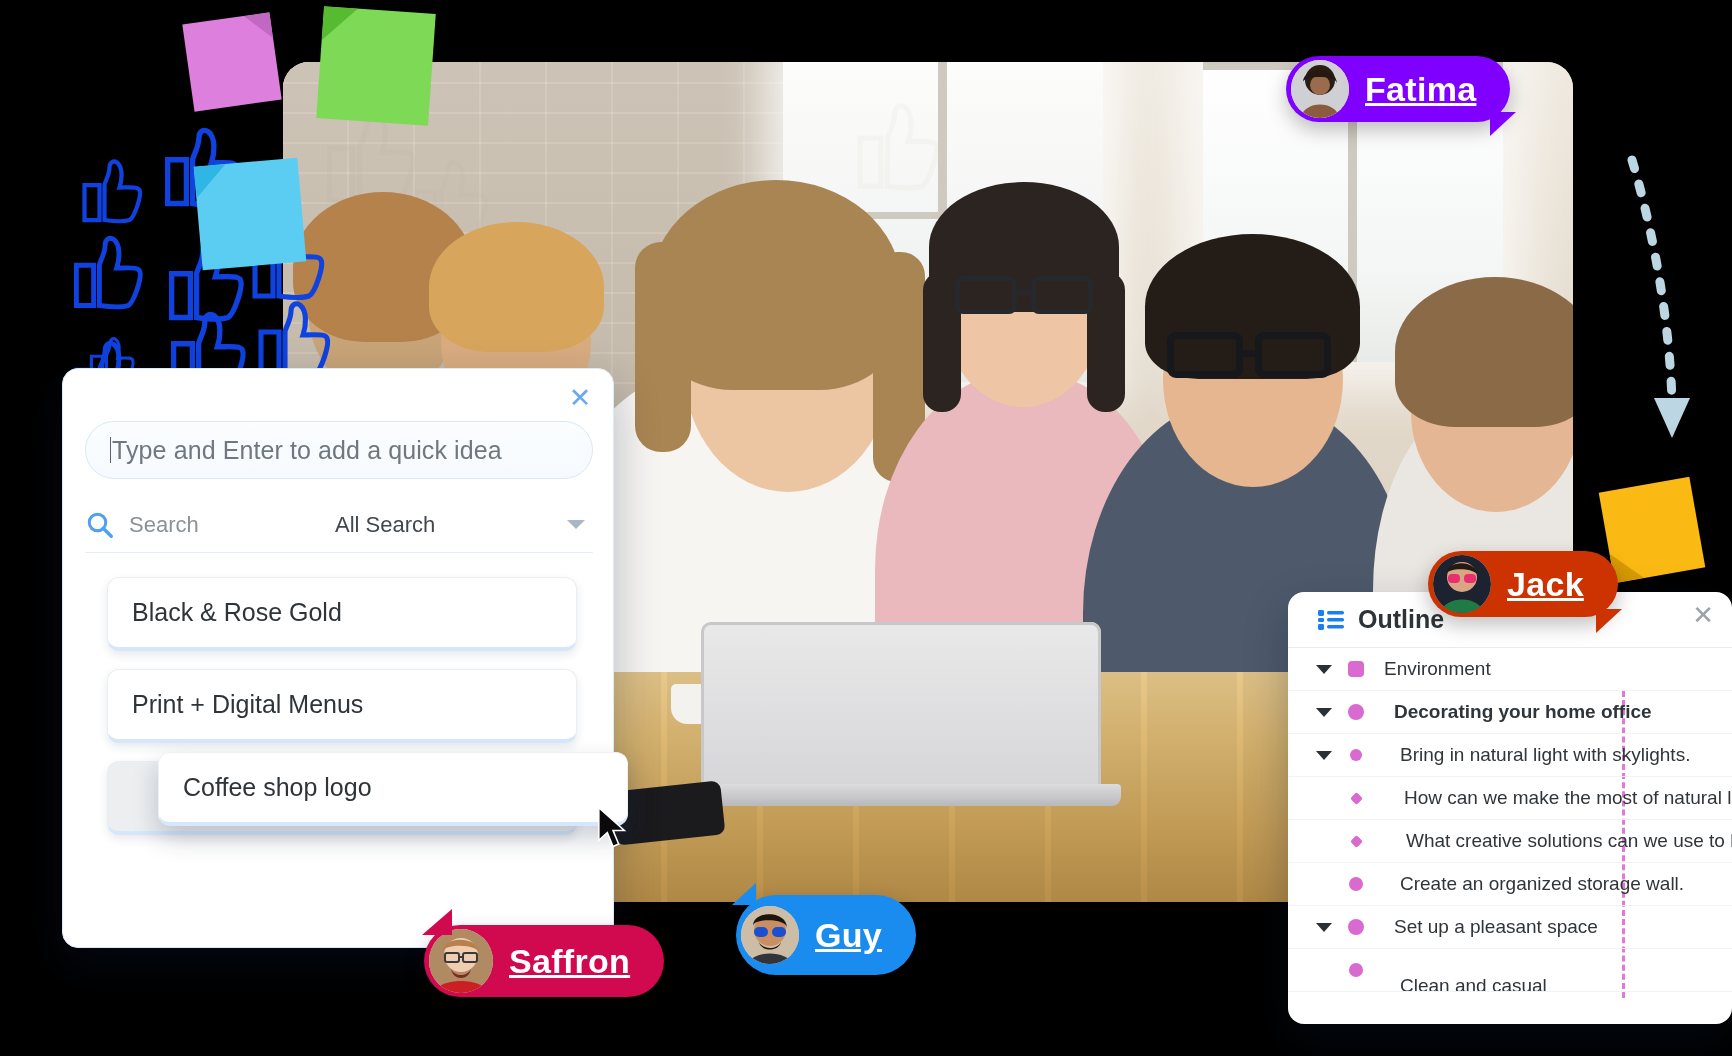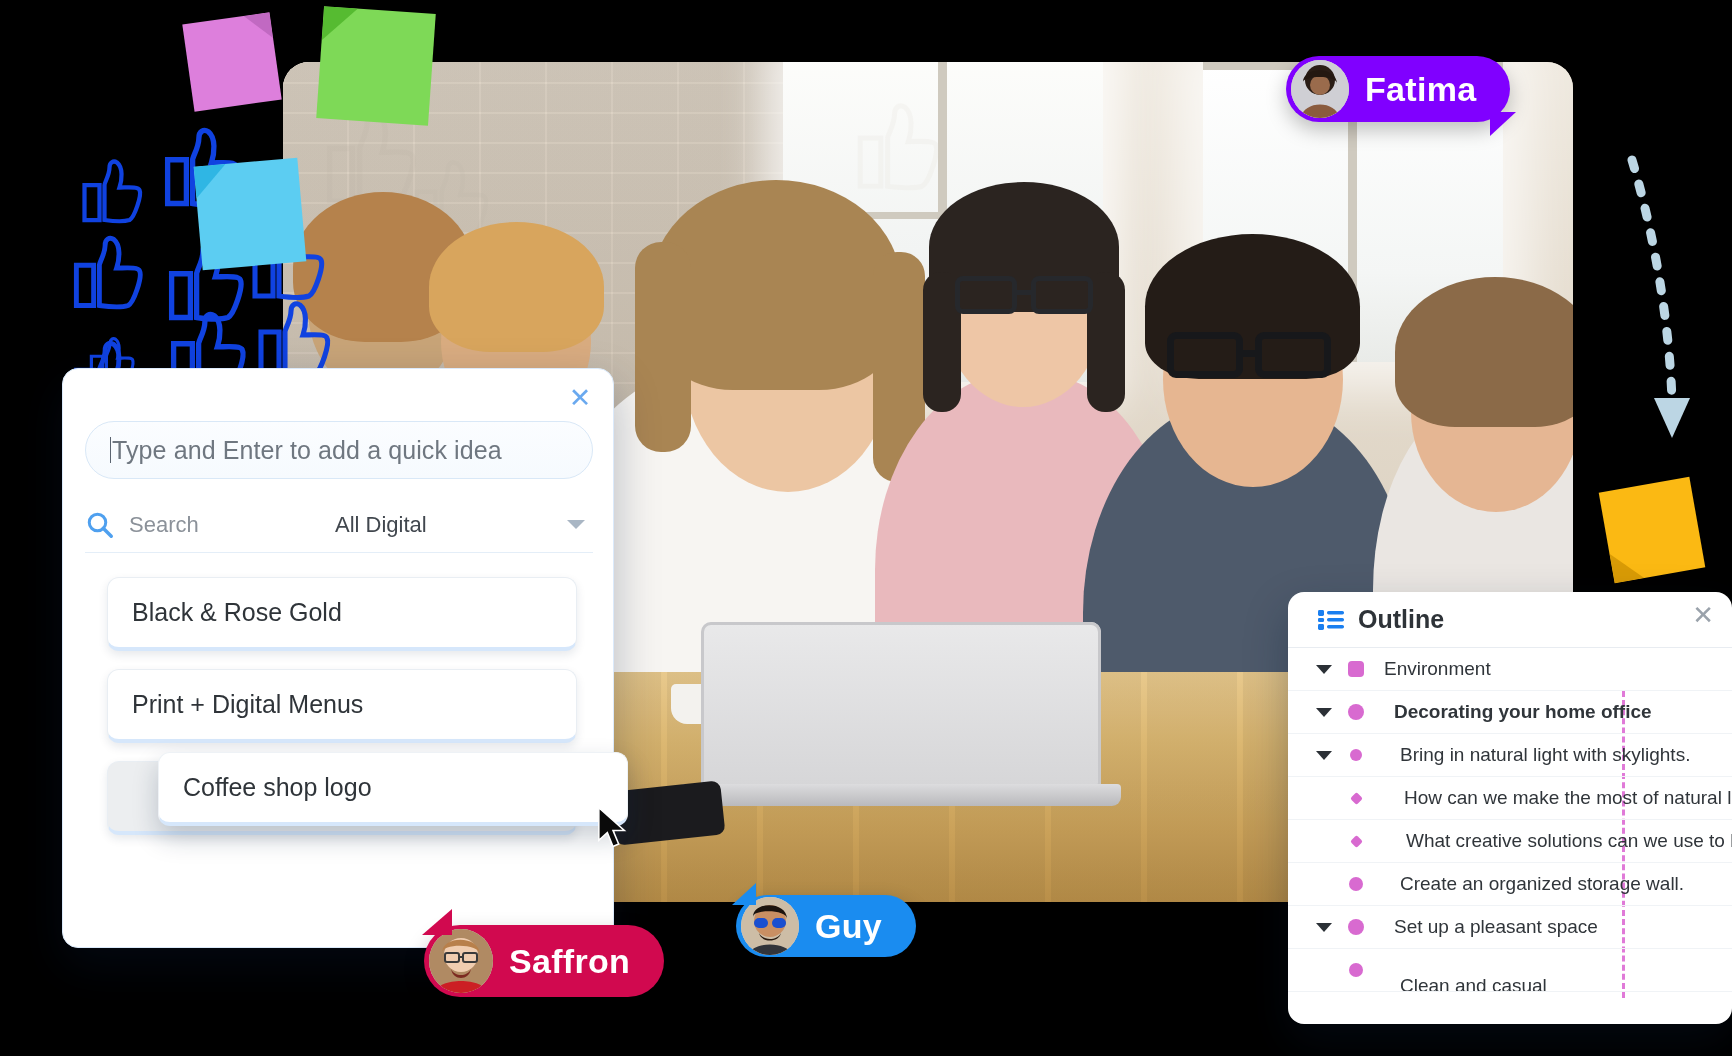--- a/index.html
+++ b/index.html
@@ -206,21 +206,21 @@
     position:absolute; display:flex; align-items:center;
     border-radius:40px; height:66px; padding-right:34px;
     box-shadow: 0 8px 20px rgba(0,0,0,.25);
     z-index:60;
   }
   .badge .av {
     width:58px; height:58px; border-radius:50%; margin:4px 16px 4px 5px;
     overflow:hidden; flex:0 0 auto; position:relative;
     background:#ddd;
   }
-  .badge .nm { color:#fff; font-size:34px; font-weight:700; letter-spacing:.3px; }
+  .badge .nm { color:#fff; font-size:34px; font-weight:700; letter-spacing:.3px;text-decoration:underline; }
   .tail { position:absolute; width:0; height:0; }
 </style>
 </head>
 <body>
 
 <div id="stage">
 
   <div class="board">
     <div class="photo">
       <div class="ph-wall"></div>
@@ -351,21 +351,21 @@
     </div>
 
     <div class="search-row">
       <span class="mag">
         <svg width="30" height="30" viewBox="0 0 24 24">
             <circle cx="10" cy="10" r="6.6" fill="none" stroke="#4fa0ef" stroke-width="2.4"></circle>
             <line x1="14.6" y1="14.6" x2="21" y2="21" stroke="#4fa0ef" stroke-width="2.8" stroke-linecap="round"></line>
           </svg>
       </span>
       <span class="search-label">Search</span>
-      <span class="members-label">All Digital</span>
+      <span class="members-label">All Search</span>
       <span class="caret-down"></span>
     </div>
 
     <div class="idea-card" style="top:208px;">
       <span>Black &amp; Rose Gold</span>
     </div>
     <div class="idea-card" style="top:300px;">
       <span>Print + Digital Menus</span>
     </div>
     <div class="idea-card ghost" style="top:392px;">
@@ -452,22 +452,36 @@
         <circle cx="29" cy="20" r="15" fill="#2a1d16"></circle>
         <circle cx="29" cy="25" r="10" fill="#9a6b4c"></circle>
         <path d="M10 58 C12 40 46 40 48 58 Z" fill="#8a5b3e"></path>
         <path d="M12 22 C12 6 46 6 46 24 C46 14 12 16 12 22Z" fill="#241811"></path>
       </svg>
     </span>
     <span class="nm">Fatima</span>
     <span class="tail" style="right:-6px; bottom:-14px; border-left:26px solid #8000ff; border-bottom:24px solid transparent;"></span>
   </div>
 
-
-  <div class="badge" style="left:736px; top:895px; height:62px; background:#1a8cf0;">
+  <div class="badge" style="left:1428px; top:551px; background:#cc3300;">
+    <span class="av">
+      <svg width="58" height="58" viewBox="0 0 58 58">
+        <rect width="58" height="58" fill="#1c2230"></rect>
+        <circle cx="29" cy="22" r="15" fill="#d9a684"></circle>
+        <path d="M13 20 C13 4 45 4 45 22 C45 12 13 12 13 20Z" fill="#231a14"></path>
+        <rect x="15" y="19" width="12" height="9" rx="4" fill="#e8306f"></rect>
+        <rect x="31" y="19" width="12" height="9" rx="4" fill="#e8306f"></rect>
+        <path d="M8 58 C10 40 48 40 50 58 Z" fill="#1f7a46"></path>
+      </svg>
+    </span>
+    <span class="nm">Jack</span>
+    <span class="tail" style="right:-4px; bottom:-16px; border-left:26px solid #cc3300; border-bottom:24px solid transparent;"></span>
+  </div>
+
+  <div class="badge" style="left:736px; top:895px; height:80px; background:#1a8cf0;">
     <span class="av">
       <svg width="58" height="58" viewBox="0 0 58 58">
         <rect width="58" height="58" fill="#cdbda6"></rect>
         <circle cx="29" cy="24" r="16" fill="#c98f63"></circle>
         <path d="M12 20 C12 4 46 4 46 22 C46 12 12 12 12 20Z" fill="#1d140e"></path>
         <rect x="13" y="21" width="14" height="10" rx="5" fill="#1a4fd0"></rect>
         <rect x="31" y="21" width="14" height="10" rx="5" fill="#1a4fd0"></rect>
         <path d="M18 36 C22 44 36 44 40 36 C38 46 20 46 18 36Z" fill="#2b1c12"></path>
         <path d="M8 58 C10 44 48 44 50 58 Z" fill="#31343a"></path>
       </svg>

